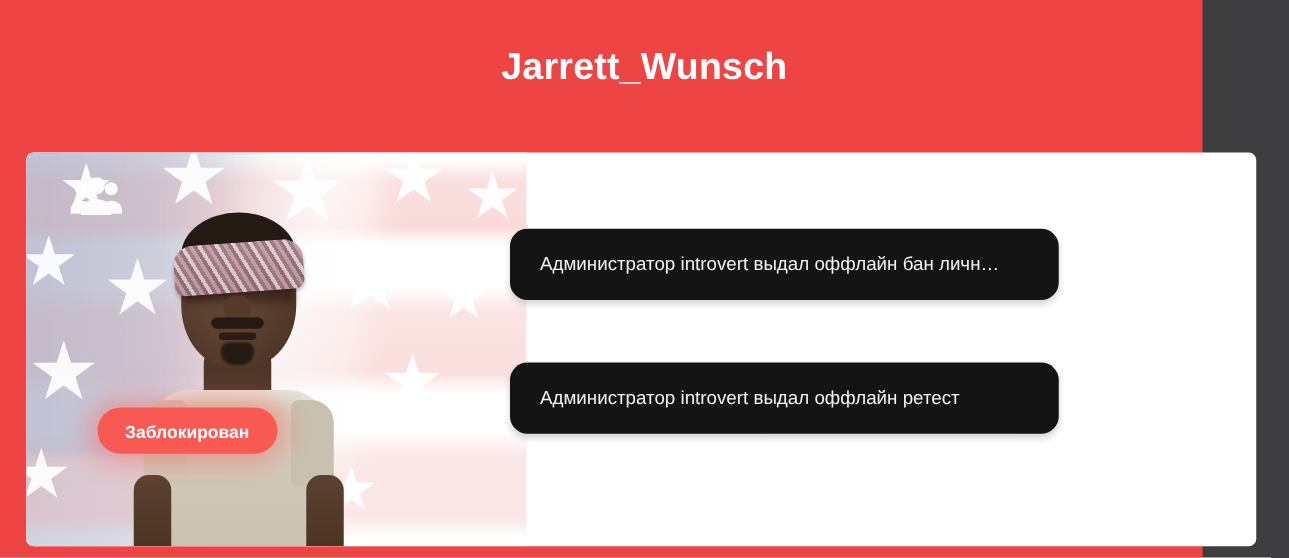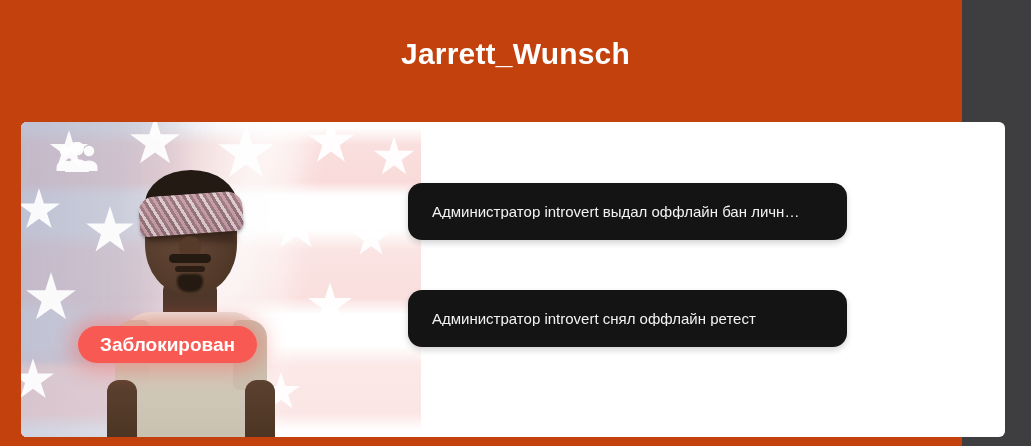--- a/index.html
+++ b/index.html
@@ -13,21 +13,21 @@
   body {
     background: #3e3e40;
     font-family: "Liberation Sans", sans-serif;
     -webkit-font-smoothing: antialiased;
   }
 
   .page {
     position: relative;
     width: 962px;
     height: 446px;
-    background: #c2410c;
+    background: #ef4444;
   }
 
   
   .header {
     position: absolute;
     left: 0;
     top: 0;
     width: 1031px;
     height: 122px;
     display: flex;
@@ -319,21 +319,21 @@
     position: absolute;
     left: 57px;
     top: 204px;
     height: 37px;
     padding: 0 22px;
     display: flex;
     align-items: center;
     justify-content: center;
     background: #f85a53;
     color: #ffffff;
-    font-size: 19px;
+    font-size: 14px;
     font-weight: bold;
     border-radius: 19px;
     white-space: nowrap;
     box-shadow: 0 0 22px 7px rgba(248,90,83,0.45);
   }
 
   
   .log-list {
     position: absolute;
     left: 387px;
@@ -426,20 +426,20 @@
     </div>
 
     <div class="log-list">
 
       <div class="log-card">
         <span class="log-text">Администратор introvert выдал оффлайн бан личн…</span>
       </div>
 
 
       <div class="log-card">
-        <span class="log-text">Администратор introvert снял оффлайн ретест</span>
+        <span class="log-text">Администратор introvert выдал оффлайн ретест</span>
       </div>
 
 
     </div>
 
   </div>
 </div>
 
 </body></html>

